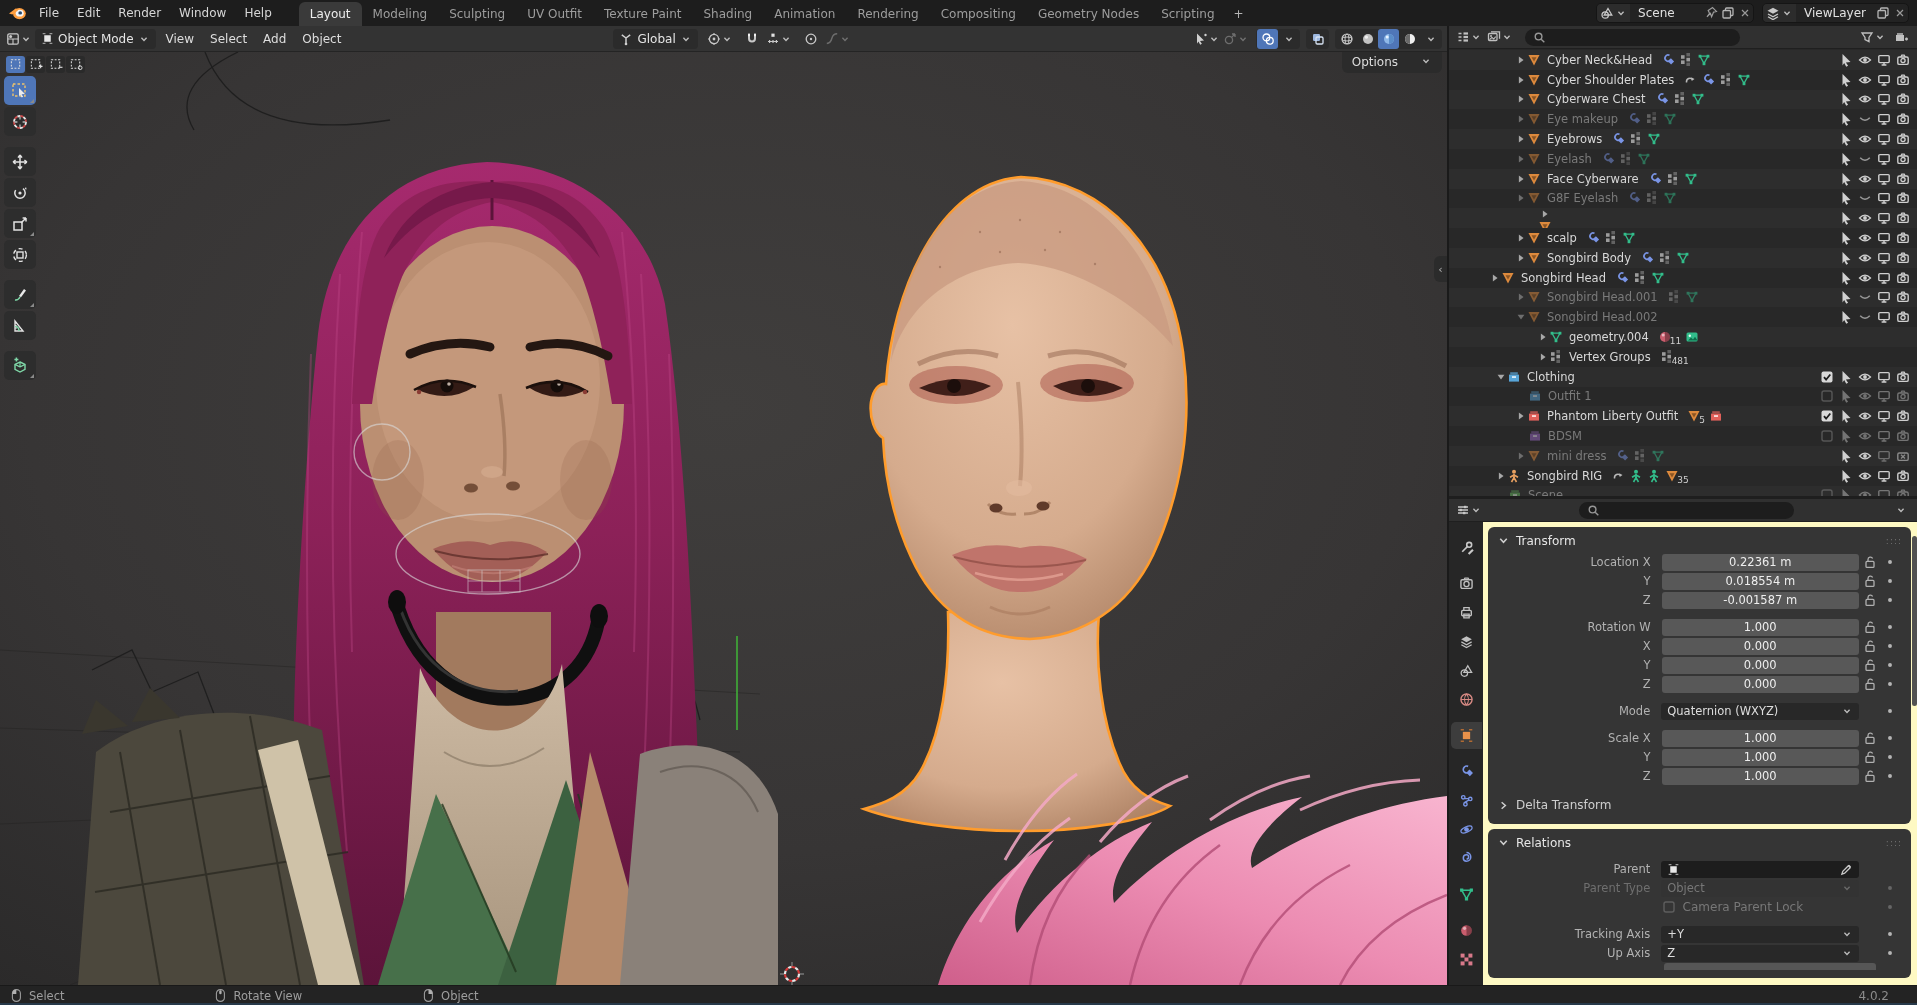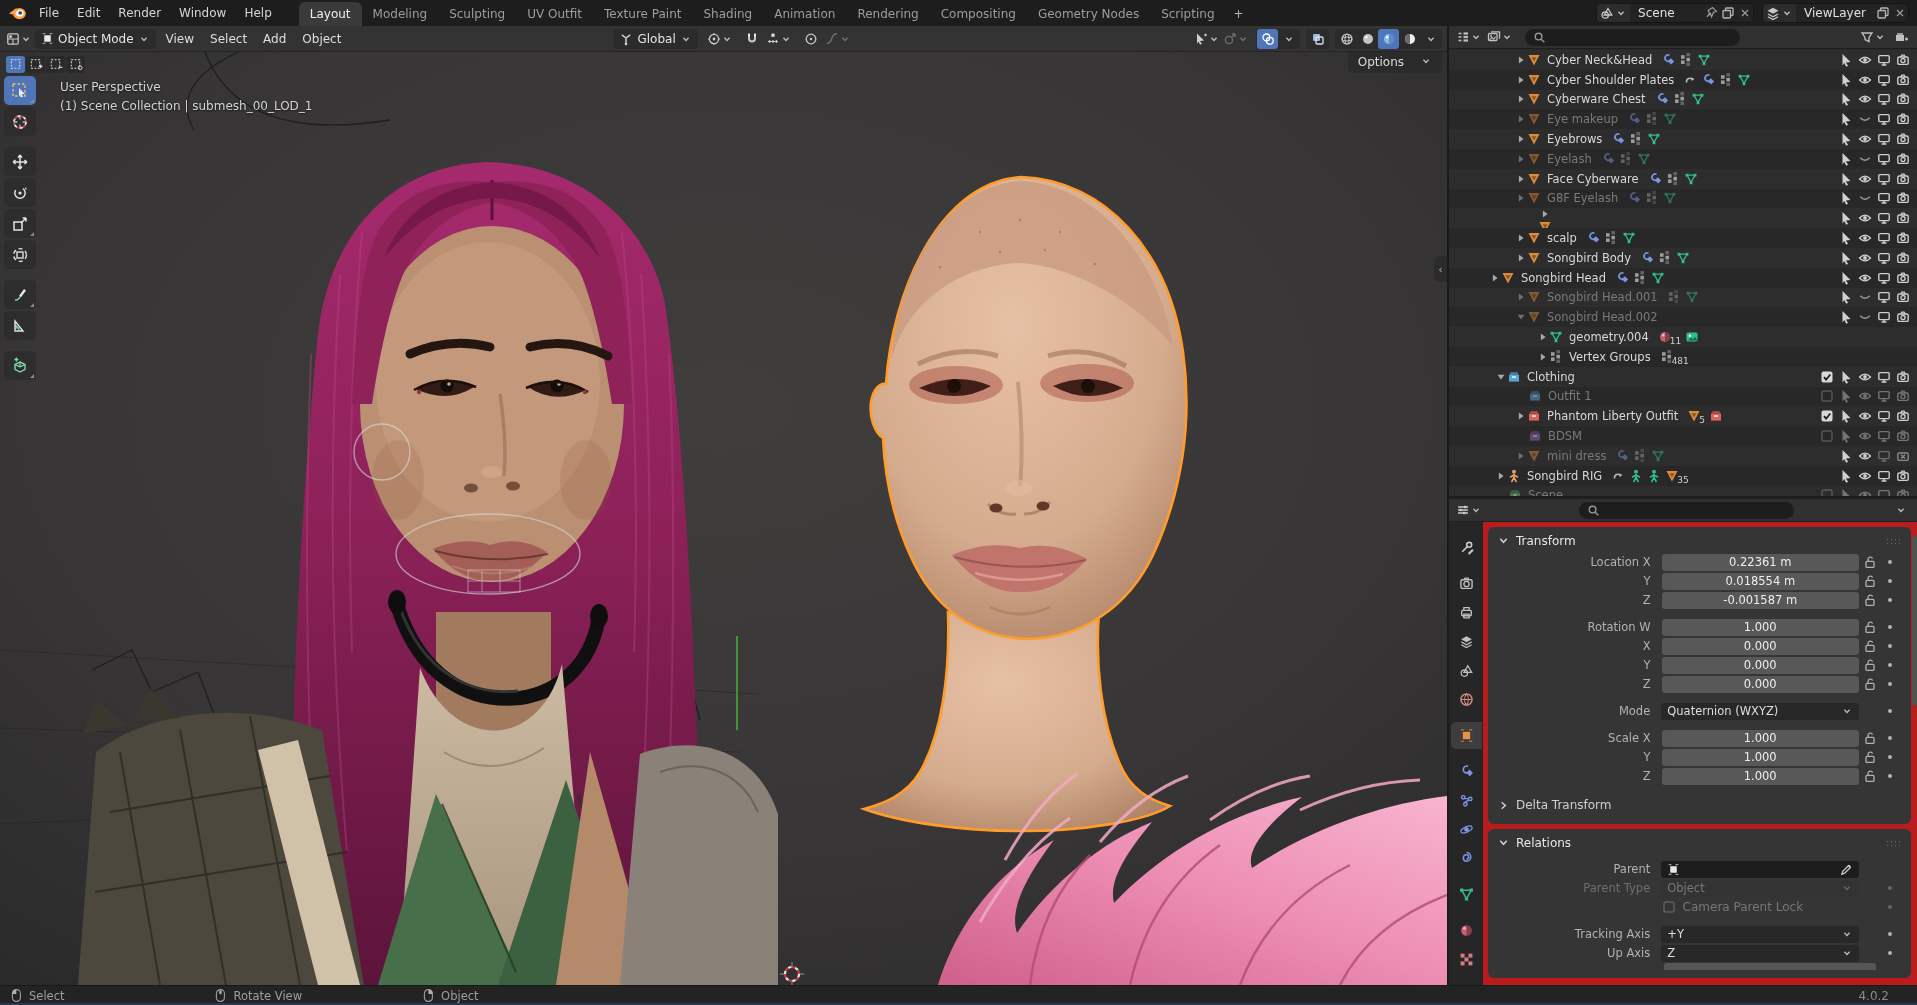--- a/index.html
+++ b/index.html
@@ -34,21 +34,21 @@
   .icon-btn.dim{opacity:.45}
   .hdr-right{margin-left:auto;display:flex;align-items:center;gap:1px}
   .grp{display:flex;align-items:center;background:#2b2b2b;border-radius:4px;margin-left:5px;padding:0 1px;height:20px}
 
   .vp-canvas{position:relative;flex:1;overflow:hidden;background:#343232}
   #scene{position:absolute;left:0;top:0}
 
   .toolrow{position:absolute;left:6px;top:4px;display:flex;gap:1px}
   .selmode{width:19px;height:17px;background:#2a2a2a;border-radius:3px;display:flex;align-items:center;justify-content:center}
   .selmode.active{background:#4f76b8}
-  .options-btn{position:absolute;right:5px;top:0px;background:#2b2b2b;border-radius:0 0 6px 6px;padding:3px 10px 4px;color:#dcdcdc;display:flex;gap:16px;align-items:flex-start}
+  .options-btn{position:absolute;right:5px;top:0px;background:#2b2b2b;border-radius:0 0 6px 6px;padding:3px 10px 4px;color:#dcdcdc;display:flex;gap:22px;align-items:flex-start}
   .overlay-text{position:absolute;left:60px;top:26px;color:#d4d4d4;font-size:12px;text-shadow:0 1px 2px rgba(0,0,0,.6);line-height:19px;pointer-events:none}
   .collapse-tab{position:absolute;right:0;top:204px;width:13px;height:26px;background:#2b2b2b;border-radius:6px 0 0 6px;color:#b5b5b5;display:flex;align-items:center;justify-content:center;font-size:11px}
 
   #toolbar{position:absolute;left:4px;top:24px;display:flex;flex-direction:column;gap:2px}
   .tool{width:32px;height:29px;background:#2d2d2d;border-radius:5px;display:flex;align-items:center;justify-content:center;position:relative}
   .tool.active{background:#4f76b8}
   .tool.gap{margin-top:9px}
   .tool .corner{position:absolute;right:2px;bottom:2px;width:0;height:0;border-left:4px solid transparent;border-bottom:4px solid #8a8a8a}
 
   
@@ -66,21 +66,21 @@
   .badges{display:flex;align-items:flex-end;gap:4px;margin-left:9px}
   .badge{display:flex;align-items:flex-end}
   .badge .cnt{font-size:9px;color:#cfcfcf;margin-left:-2px;margin-bottom:-2px}
   .ol-right{position:absolute;right:5px;top:0;height:100%;display:flex;align-items:center}
   .ol-right.dimr{opacity:.45}
   .slot{width:19px;display:flex;justify-content:center}
   .gline{position:absolute;width:1.5px;top:1px;border-radius:1px}
   .arrow-sp{width:13px}
 
   .splitter{height:3px;background:#1e1e1e}
-  #properties{flex:1;display:flex;flex-direction:column;background:#b91c1c;overflow:hidden}
+  #properties{flex:1;display:flex;flex-direction:column;background:#fef9c3;overflow:hidden}
   .pr-body{display:flex;flex:1;overflow:hidden}
   .pr-tabs{width:34px;background:#262626;display:flex;flex-direction:column;align-items:center;padding-top:12px;flex:none}
   .pr-tab{width:31px;height:27px;display:flex;align-items:center;justify-content:center;border-radius:5px 0 0 5px;margin-bottom:2px}
   .pr-tab.active{background:#3d3d3d}
   .pr-tab.gap{margin-top:7px}
   .pr-content{flex:1;padding:5px 6px 0 5px;overflow:hidden;position:relative}
   .ppanel{background:#353535;border-radius:6px;margin-bottom:5px;padding:2px 0 8px}
   .panel-head{display:flex;align-items:center;height:23px;padding:0 9px;color:#e6e6e6;gap:6px}
   .panel-head .grip{margin-left:auto;color:#6f6f6f;font-size:9px;letter-spacing:1px}
   .frow{display:flex;align-items:center;height:18px;margin:1px 9px;padding-right:4px}
@@ -643,24 +643,20 @@
           </span>
         </div>
       <div class="options-btn">
         <span>Options</span>
         <span class="js-ic" style="display: flex;">
             <svg width="12" height="12" viewBox="0 0 14 14">
               <path d="M4 5.5L7 8.8 10 5.5" stroke="#bdbdbd" stroke-width="1.5" fill="none"></path>
             </svg>
           </span>
       </div>
-      <div class="overlay-text">
-        <div>User Perspective</div>
-        <div>(1) Scene Collection | submesh_00_LOD_1</div>
-      </div>
       <div id="toolbar">
           <div class="tool active">
             <svg width="18" height="18" viewBox="0 0 18 18">
               <rect x="2" y="2" width="12" height="12" fill="none" stroke="#f0c36a" stroke-width="1.4" stroke-dasharray="2.5 2"></rect>
               <path d="M8 6l6 6-3.4.3 1.6 2.4-1.5.8-1.5-2.7-1.2 1.8z" fill="#ececec"></path>
             </svg>
             <span class="corner"></span>
           </div>
           <div class="tool">
             <svg width="18" height="18" viewBox="0 0 18 18">

